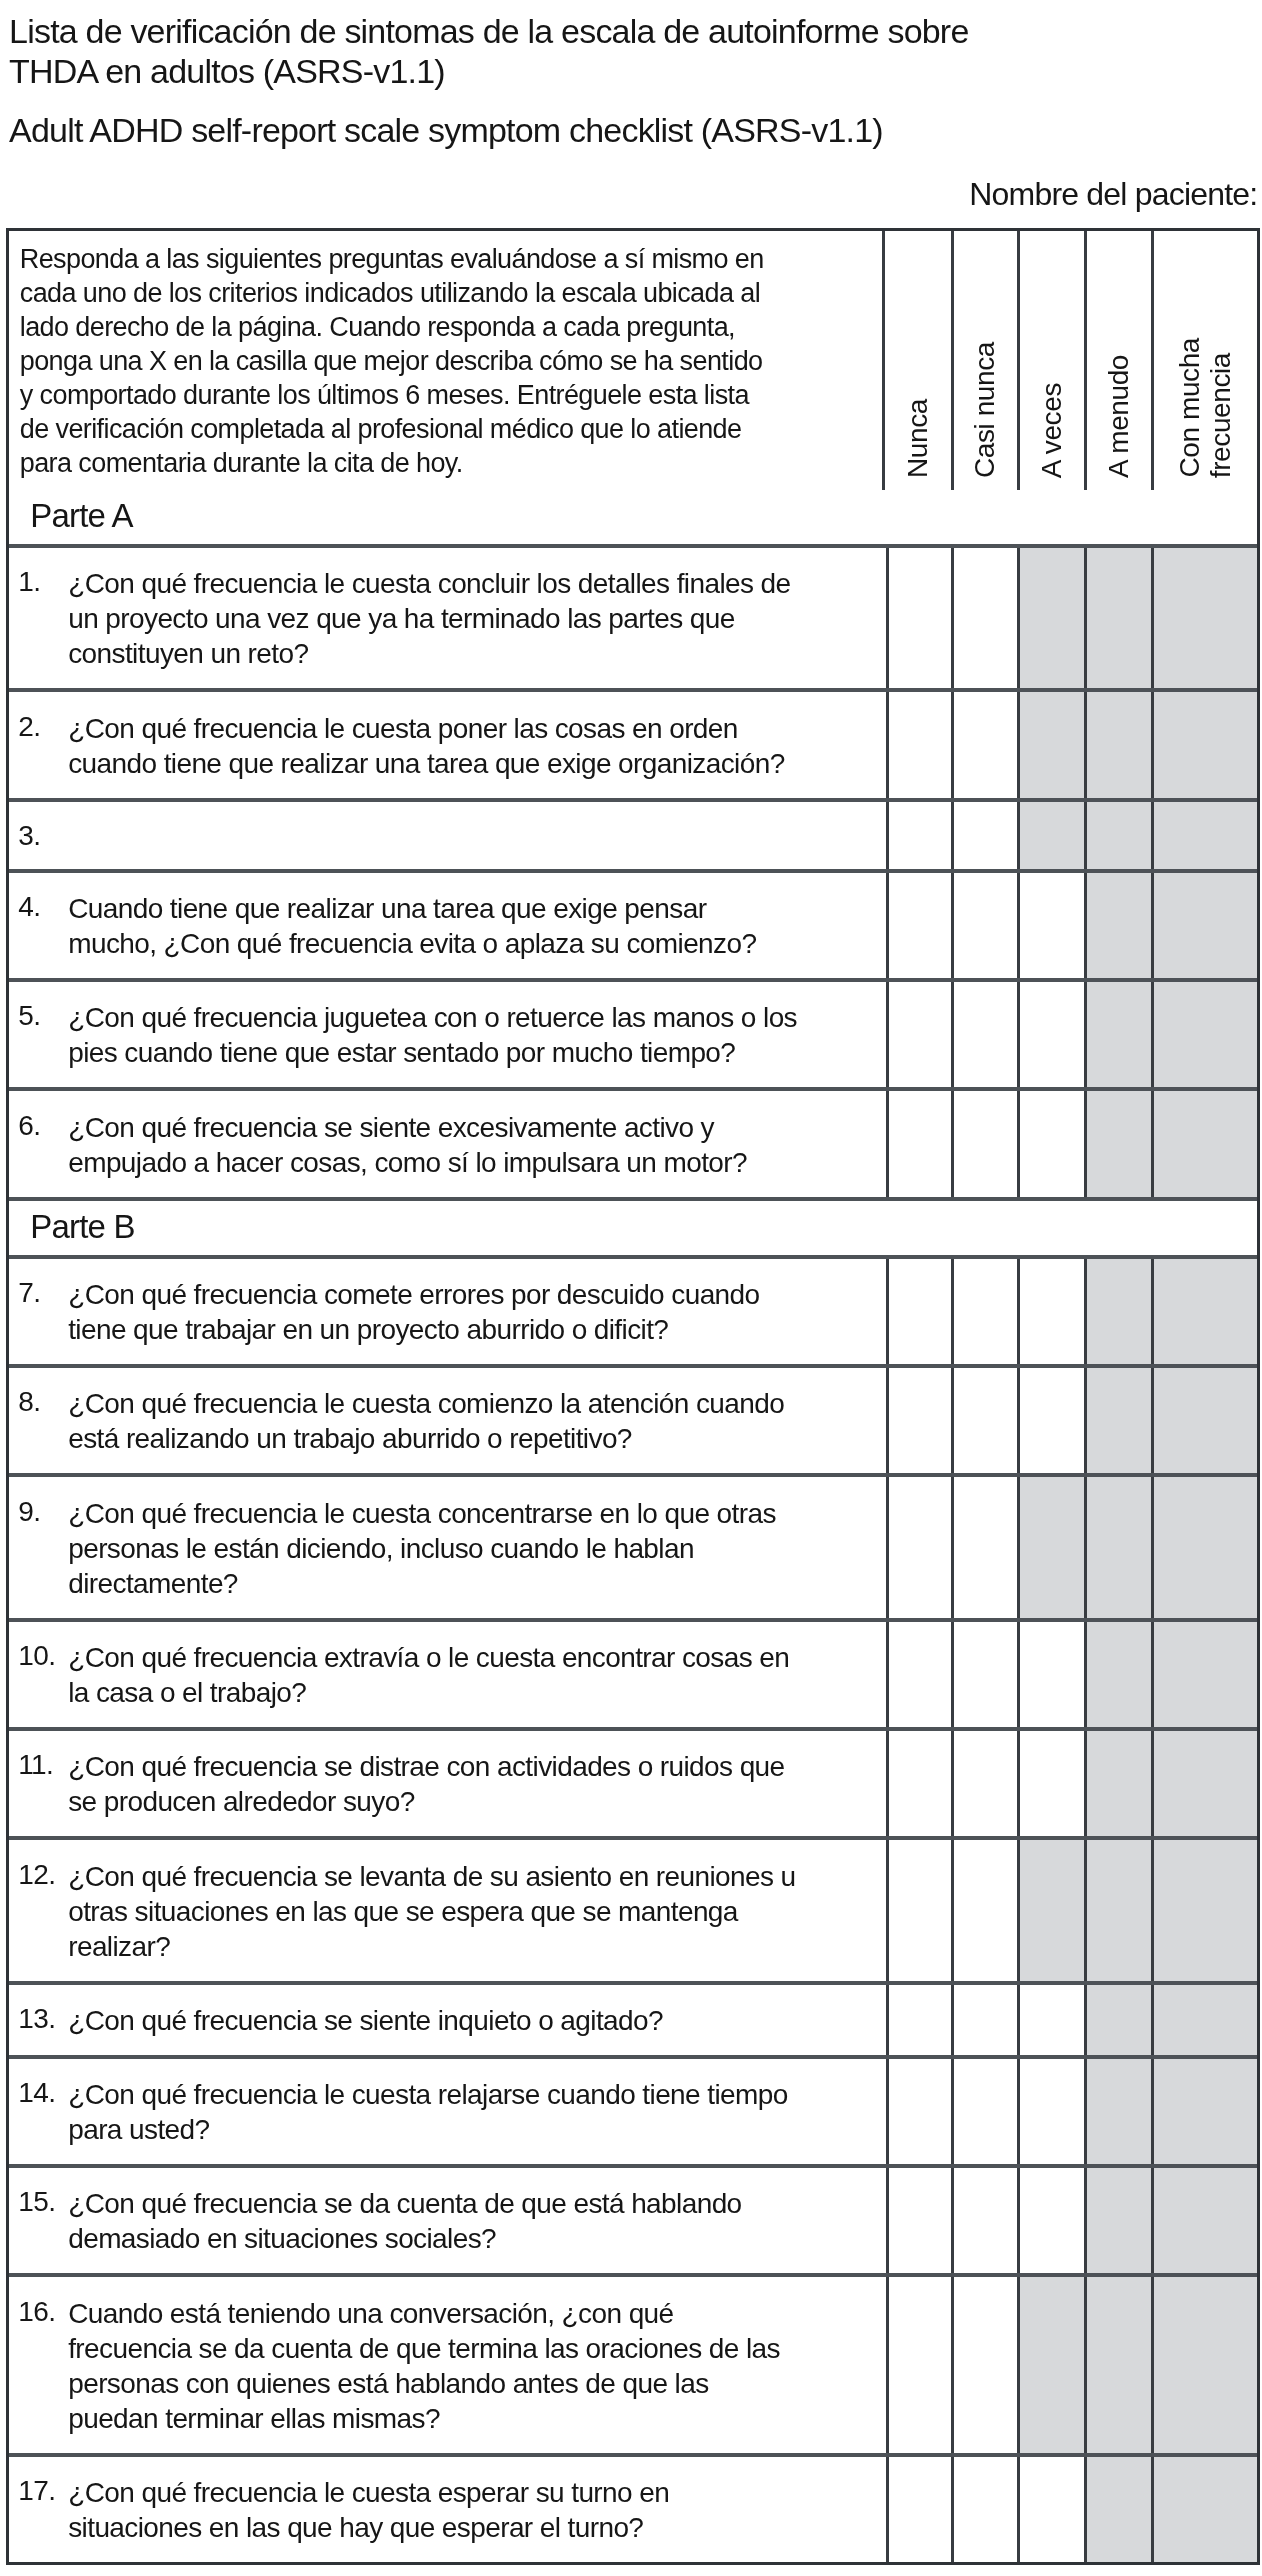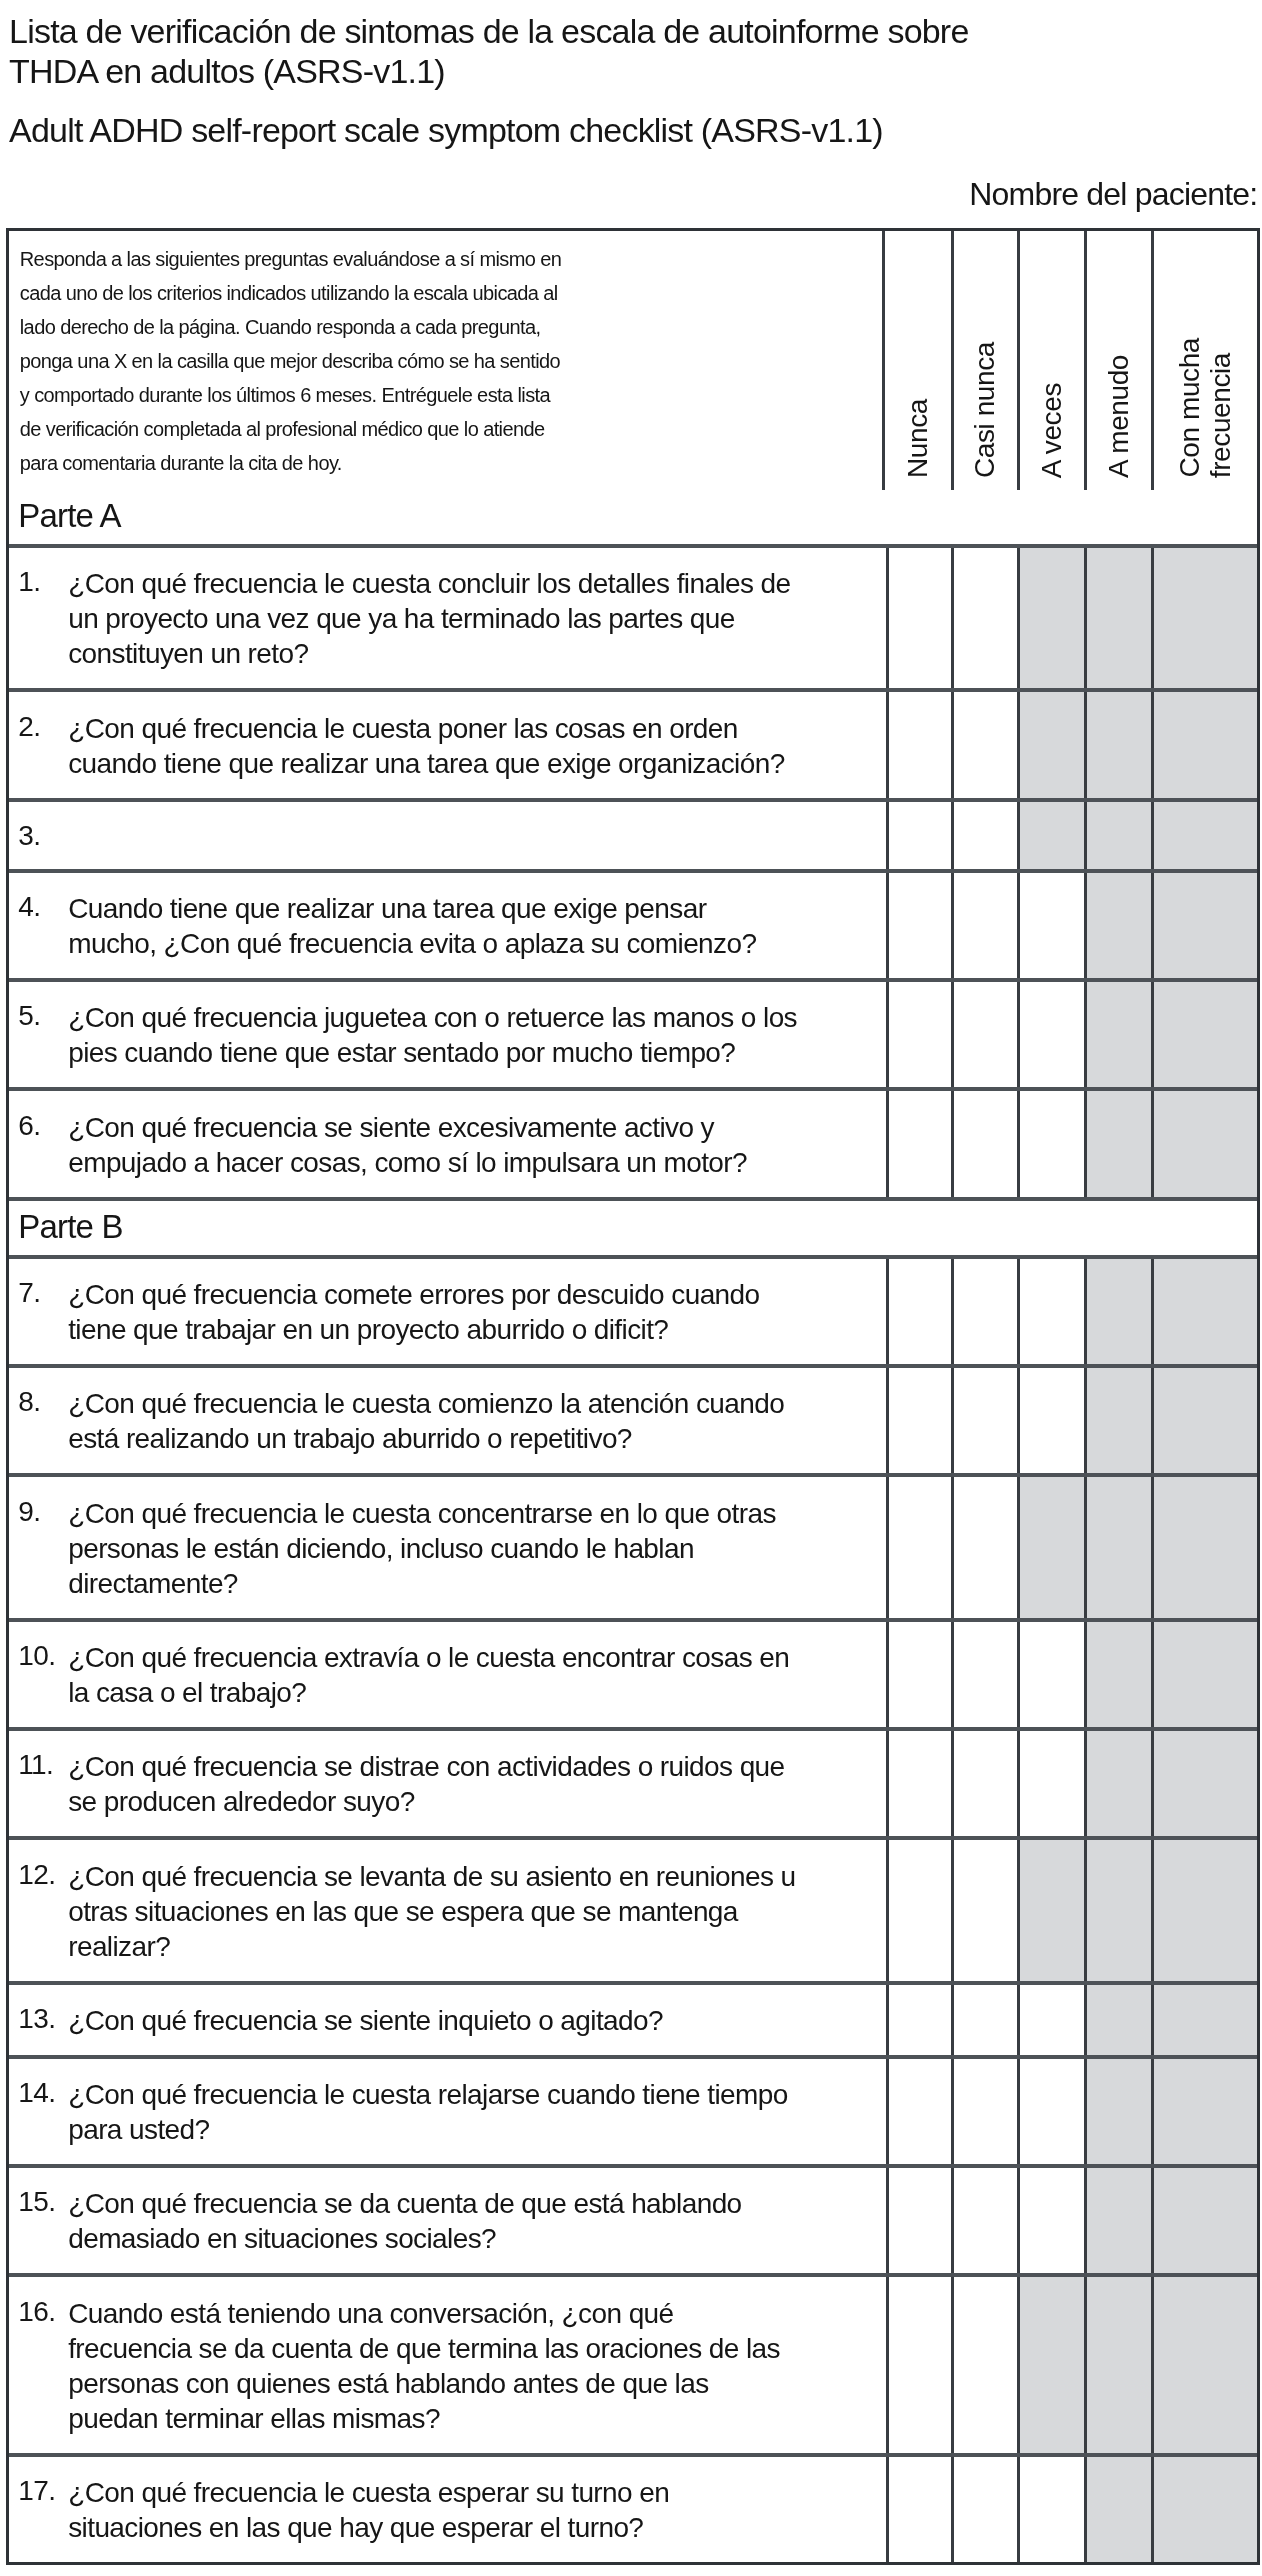--- a/index.html
+++ b/index.html
@@ -32,21 +32,21 @@
   }
   .row{display:flex;border-top:4.6px solid #4d5257;}
   .row:first-child{border-top:none;}
 
   
   .header-row{height:259px;}
   .instructions-cell{
     flex:0 0 873px;box-sizing:border-box;
     padding:10.7px 13.7px 0 10.7px;
   }
-  .instr-line{font-size:20px;line-height:34px;letter-spacing:-0.6px;font-weight:500;}
+  .instr-line{font-size:27px;line-height:34px;letter-spacing:-0.6px;font-weight:500;}
   .hcell{
     box-sizing:border-box;border-left:3px solid #383c41;
     display:flex;align-items:flex-end;justify-content:center;
     padding-bottom:12.2px;
   }
   .hcell.c1{flex:0 0 69px;}
   .hcell.c2{flex:0 0 66px;}
   .hcell.c3{flex:0 0 67px;}
   .hcell.c4{flex:0 0 67px;}
   .hcell.c5{flex:1 1 auto;}
@@ -55,20 +55,21 @@
     font-size:28px;line-height:1.08;letter-spacing:-0.4px;font-weight:500;
     white-space:nowrap;
   }
   .vpair{display:flex;align-items:flex-end;}
 
   
   .part-row{background:#fff;}
   .part-label{
     font-size:33px;letter-spacing:-0.8px;font-weight:500;
     padding:6.9px 0 9.1px 9.1px;
+    margin-left:12px;
   }
 
   
   .q-row{}
   .qcell{
     flex:0 0 877px;box-sizing:border-box;display:flex;
     padding:18.3px 4.6px 17px 9.1px;
   }
   .qnum{flex:0 0 50px;font-size:28px;letter-spacing:-0.6px;font-weight:500;}
   .qtext{flex:1 1 auto;}

